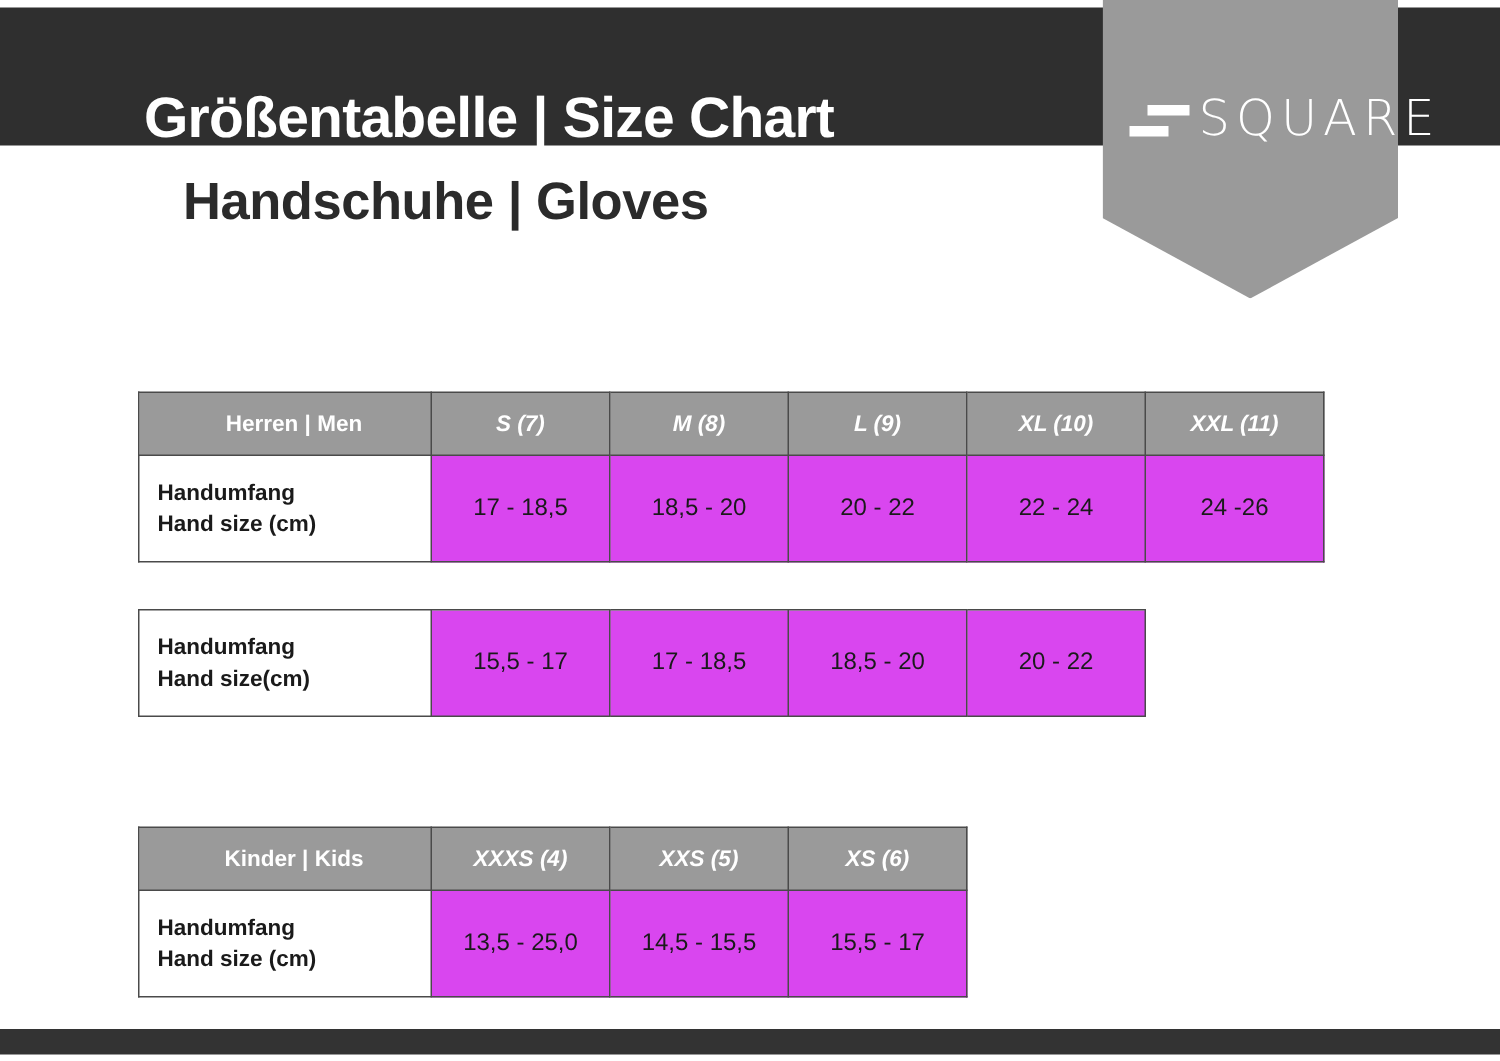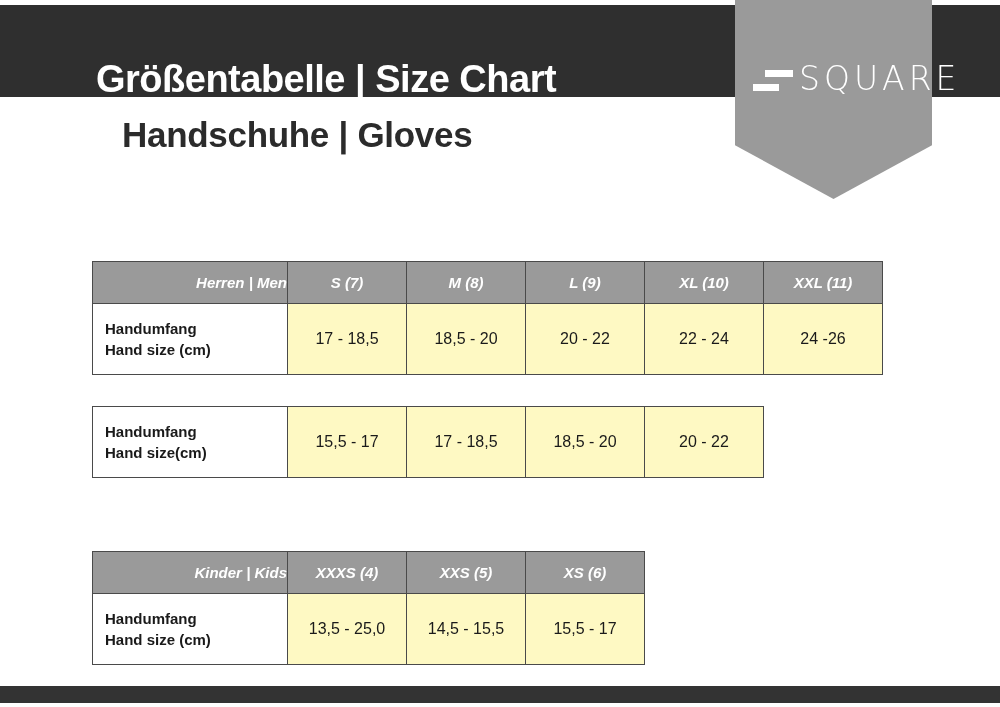--- a/index.html
+++ b/index.html
@@ -137,41 +137,40 @@
   }
   .size-table .hdr {
     background: #9a9a9a;
     color: #ffffff;
     font-size: 15px;
     font-weight: bold;
     height: 41px;
     vertical-align: middle;
   }
   .size-table .hdr-label {
-    text-align: right;
+    text-align: center;
     padding-left: 12px;
-    font-style: italic;
   }
   .size-table .hdr-size {
     text-align: center;
     font-style: italic;
   }
   .size-table .cell-label {
     background: #ffffff;
     color: #1a1a1a;
     font-size: 15px;
     font-weight: bold;
     height: 70px;
     text-align: left;
     padding-left: 12px;
     line-height: 21px;
     vertical-align: middle;
   }
   .size-table .cell-value {
-    background: #fef9c3;
+    background: #d946ef;
     color: #1a1a1a;
     font-size: 16px;
     font-weight: normal;
     text-align: center;
     vertical-align: middle;
   }
 
   #table-men    { left: 92px; top: 261px; width: 790px; }
   #table-women  { left: 92px; top: 406px; width: 671px; }
   #table-kids   { left: 92px; top: 551px; width: 552px; }

